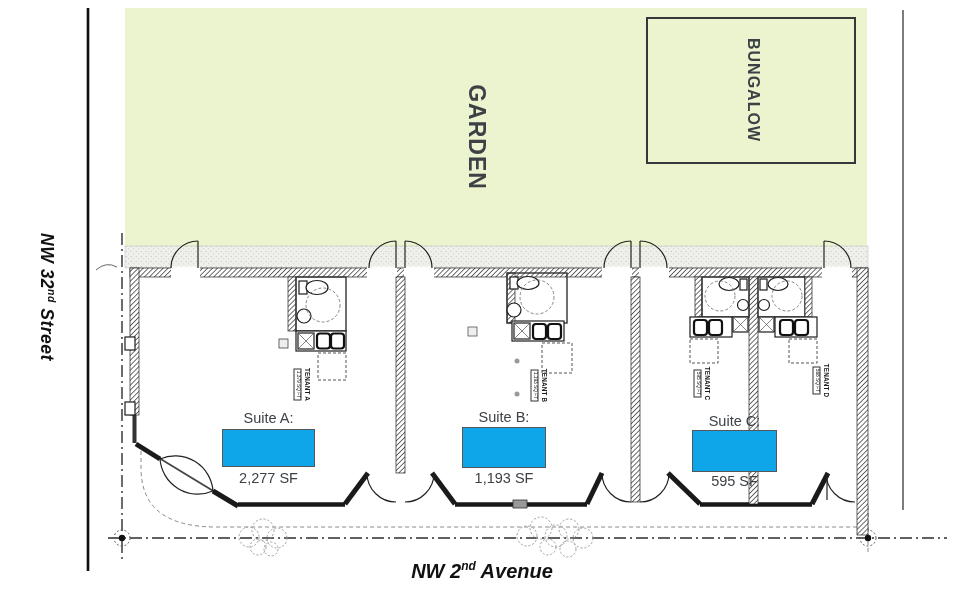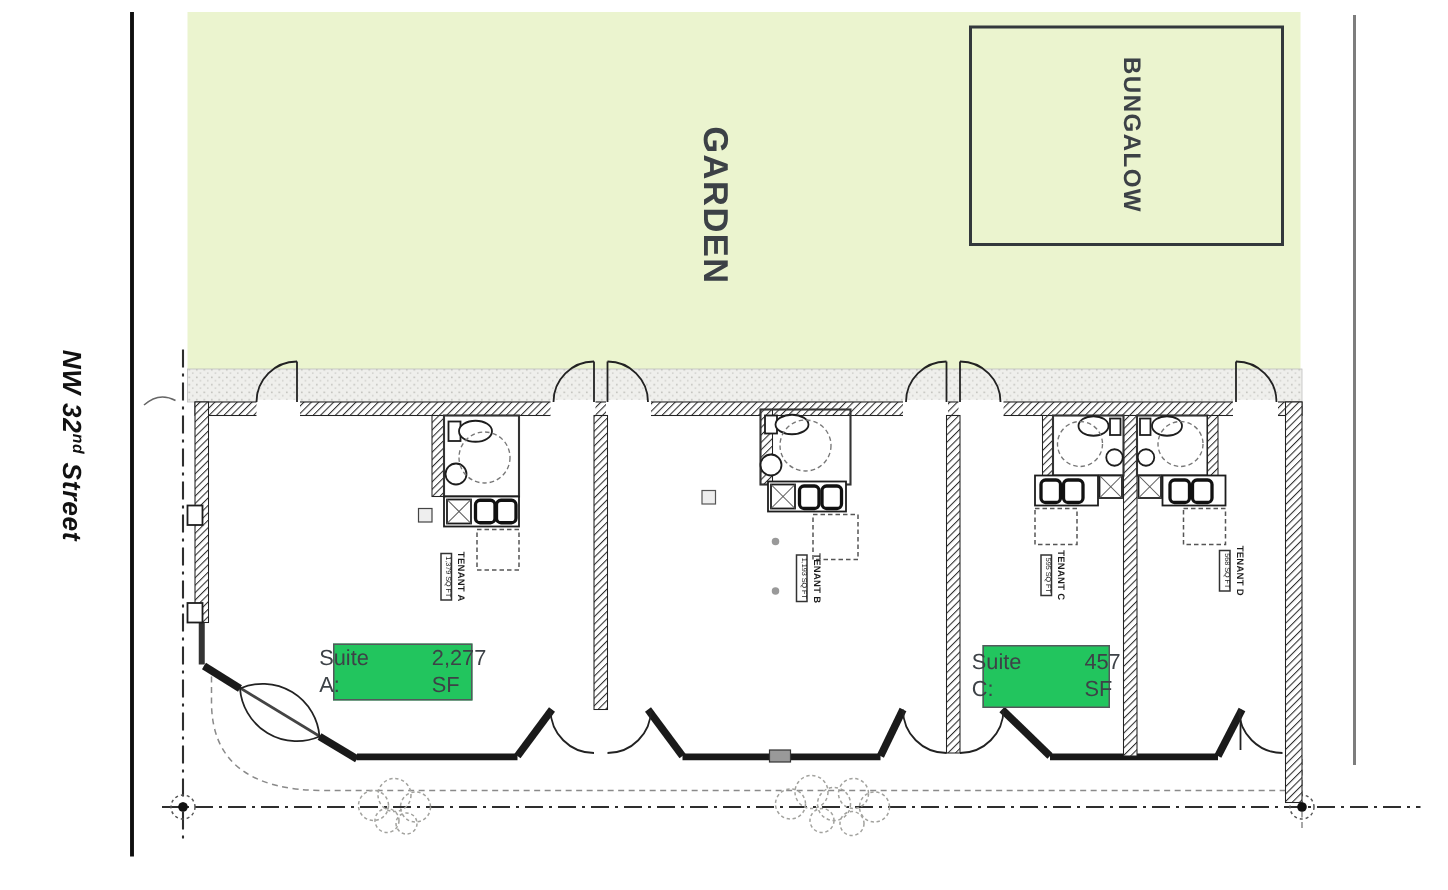--- a/index.html
+++ b/index.html
@@ -24,22 +24,22 @@
   
   .lbl{position:absolute;color:#111;white-space:nowrap;}
   .rot90{transform:rotate(90deg);}
   .street{font-style:italic;font-weight:700;font-size:17.5px;letter-spacing:.5px;text-align:center;}
   .avenue{font-style:italic;font-weight:700;font-size:20px;text-align:center;}
   .bigzone{font-weight:800;color:#3c4146;text-align:center;letter-spacing:1px;}
   .garden-t{font-size:23px;}
   .bungalow-t{font-size:16px;}
   sup{font-size:60%;}
 
-  .suitebox{position:absolute;background:#22c55e;border:1.5px solid #54585c;color:#3d4247;
-            display:flex;align-items:center;justify-content:center;
+  .suitebox{position:absolute;background:#0ea5e9;border:1.5px solid #54585c;color:#3d4247;
+            display:flex;flex-direction:column;align-items:center;justify-content:center;
             font-size:14.5px;line-height:1.25;box-sizing:border-box;gap:42px;}
   .tenant{position:absolute;display:flex;flex-direction:column;align-items:center;
           transform:rotate(90deg);color:#1c1c1c;}
   .tenant .tname{font-weight:700;font-size:6.3px;letter-spacing:.2px;line-height:1.1;}
   .tenant .tarea{font-size:4.8px;border:.6px solid #333;padding:0 1.5px;margin-top:.6px;line-height:1.3;}
 </style>
 </head>
 <body>
 
 <div id="stage">
@@ -238,20 +238,23 @@
       </g>
     </g>
   </svg>
 
   <div class="lbl bigzone garden-t rot90" style="left:415px;top:124px;width:124px;height:26px;">GARDEN</div>
   <div class="lbl bigzone bungalow-t rot90" style="left:695px;top:79px;width:112px;height:22px;">BUNGALOW</div>
 
   <div class="lbl street rot90" style="left:-46px;top:285px;width:184px;height:24px;">
     <span>NW 32</span><sup>nd</sup><span> Street</span>
   </div>
+  <div class="lbl avenue" style="left:372px;top:559px;width:220px;">
+    <span>NW 2</span><sup>nd</sup><span> Avenue</span>
+  </div>
 
   <div class="tenant" style="left:274px;top:376px;width:54px;height:17px;">
     <span class="tname">TENANT A</span>
     <span class="tarea">1,379 SQ FT</span>
   </div>
   <div class="tenant" style="left:511px;top:377px;width:54px;height:17px;">
     <span class="tname">TENANT B</span>
     <span class="tarea">1,193 SQ FT</span>
   </div>
   <div class="tenant" style="left:678px;top:375px;width:46px;height:17px;">
@@ -260,18 +263,22 @@
   </div>
   <div class="tenant" style="left:797px;top:372px;width:46px;height:17px;">
     <span class="tname">TENANT D</span>
     <span class="tarea">568 SQ FT</span>
   </div>
 
   <div class="suitebox" style="left:222px;top:429px;width:93px;height:38px;">
     <span>Suite A:</span>
     <span>2,277 SF</span>
   </div>
-  <div class="suitebox" style="left:655px;top:430px;width:85px;height:42px;">
+  <div class="suitebox" style="left:462px;top:427px;width:84px;height:41px;">
+    <span>Suite B:</span>
+    <span>1,193 SF</span>
+  </div>
+  <div class="suitebox" style="left:692px;top:430px;width:85px;height:42px;">
     <span>Suite C:</span>
-    <span>457 SF</span>
+    <span>595 SF</span>
   </div>
 
 </div>
 
 </body></html>

